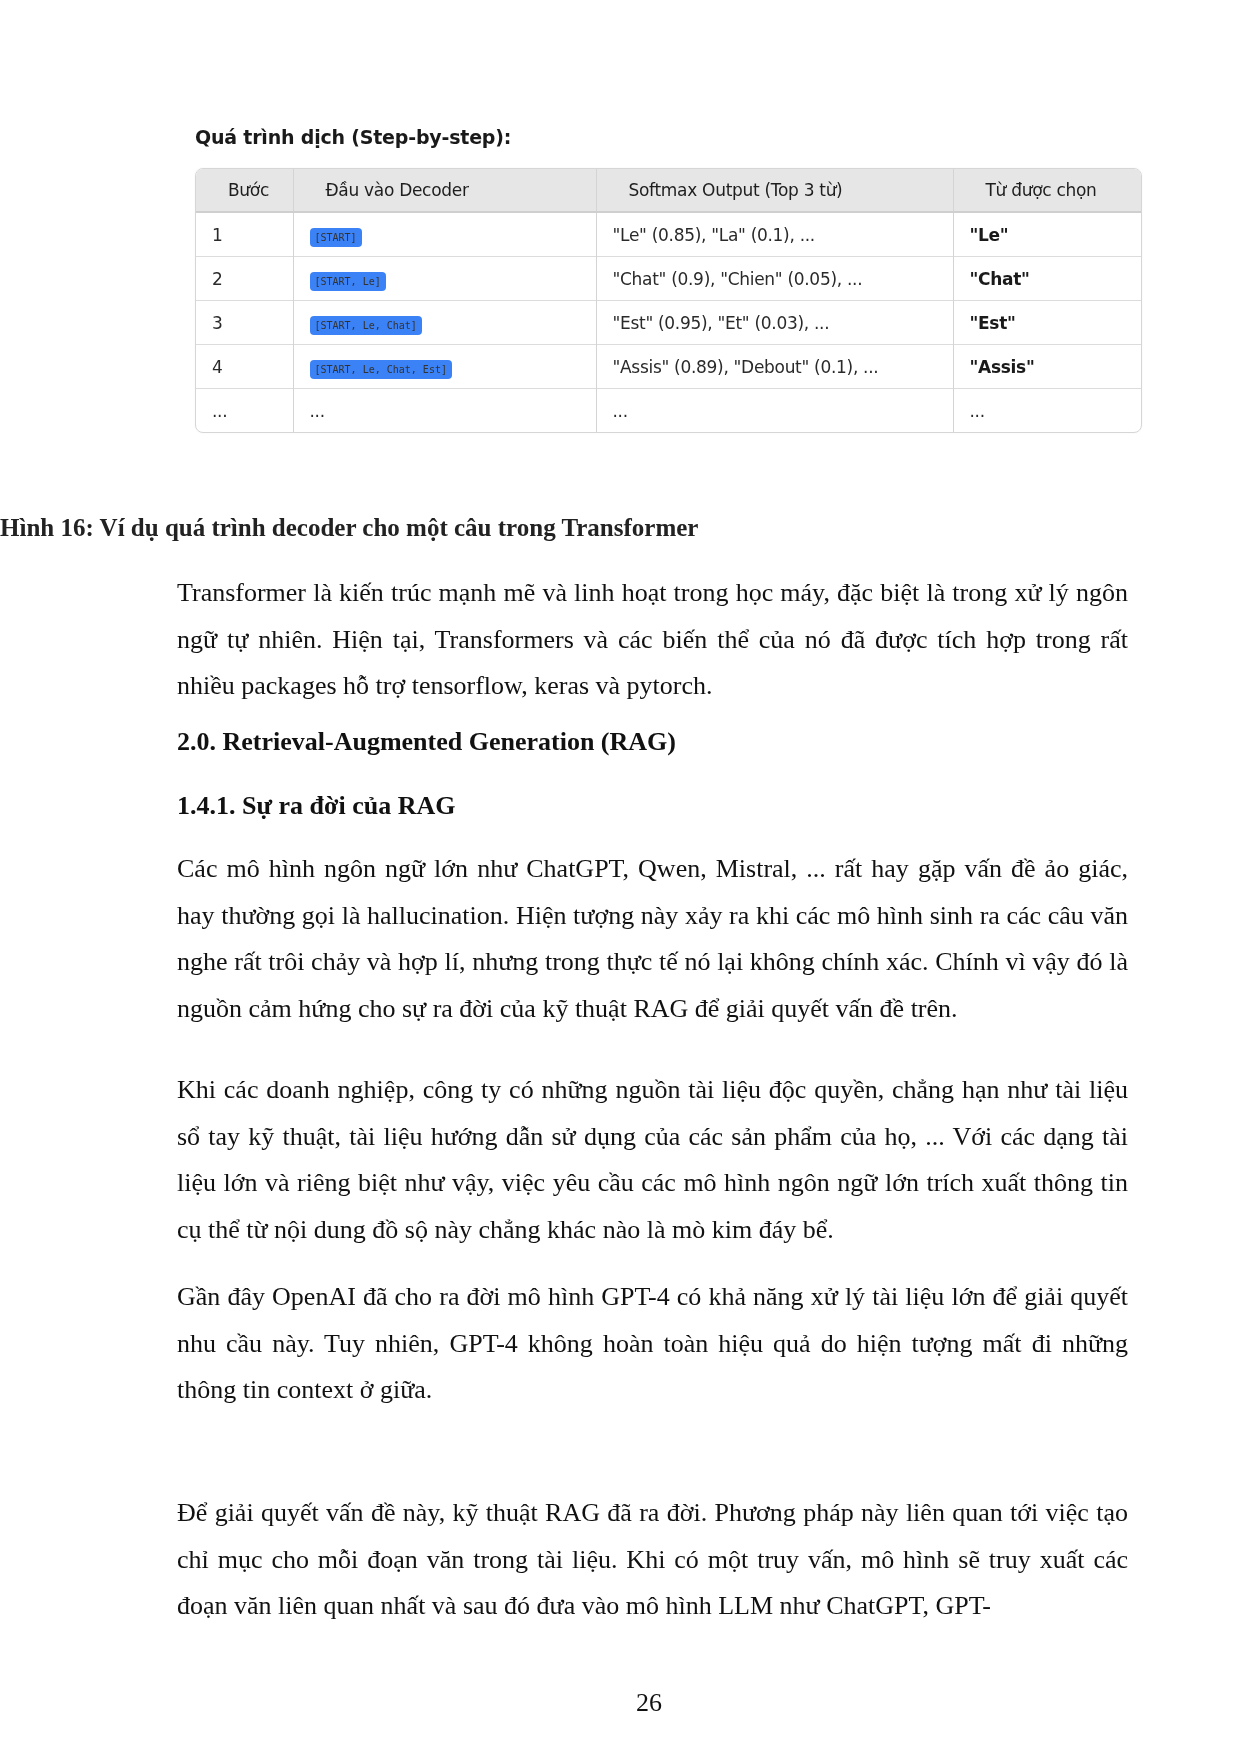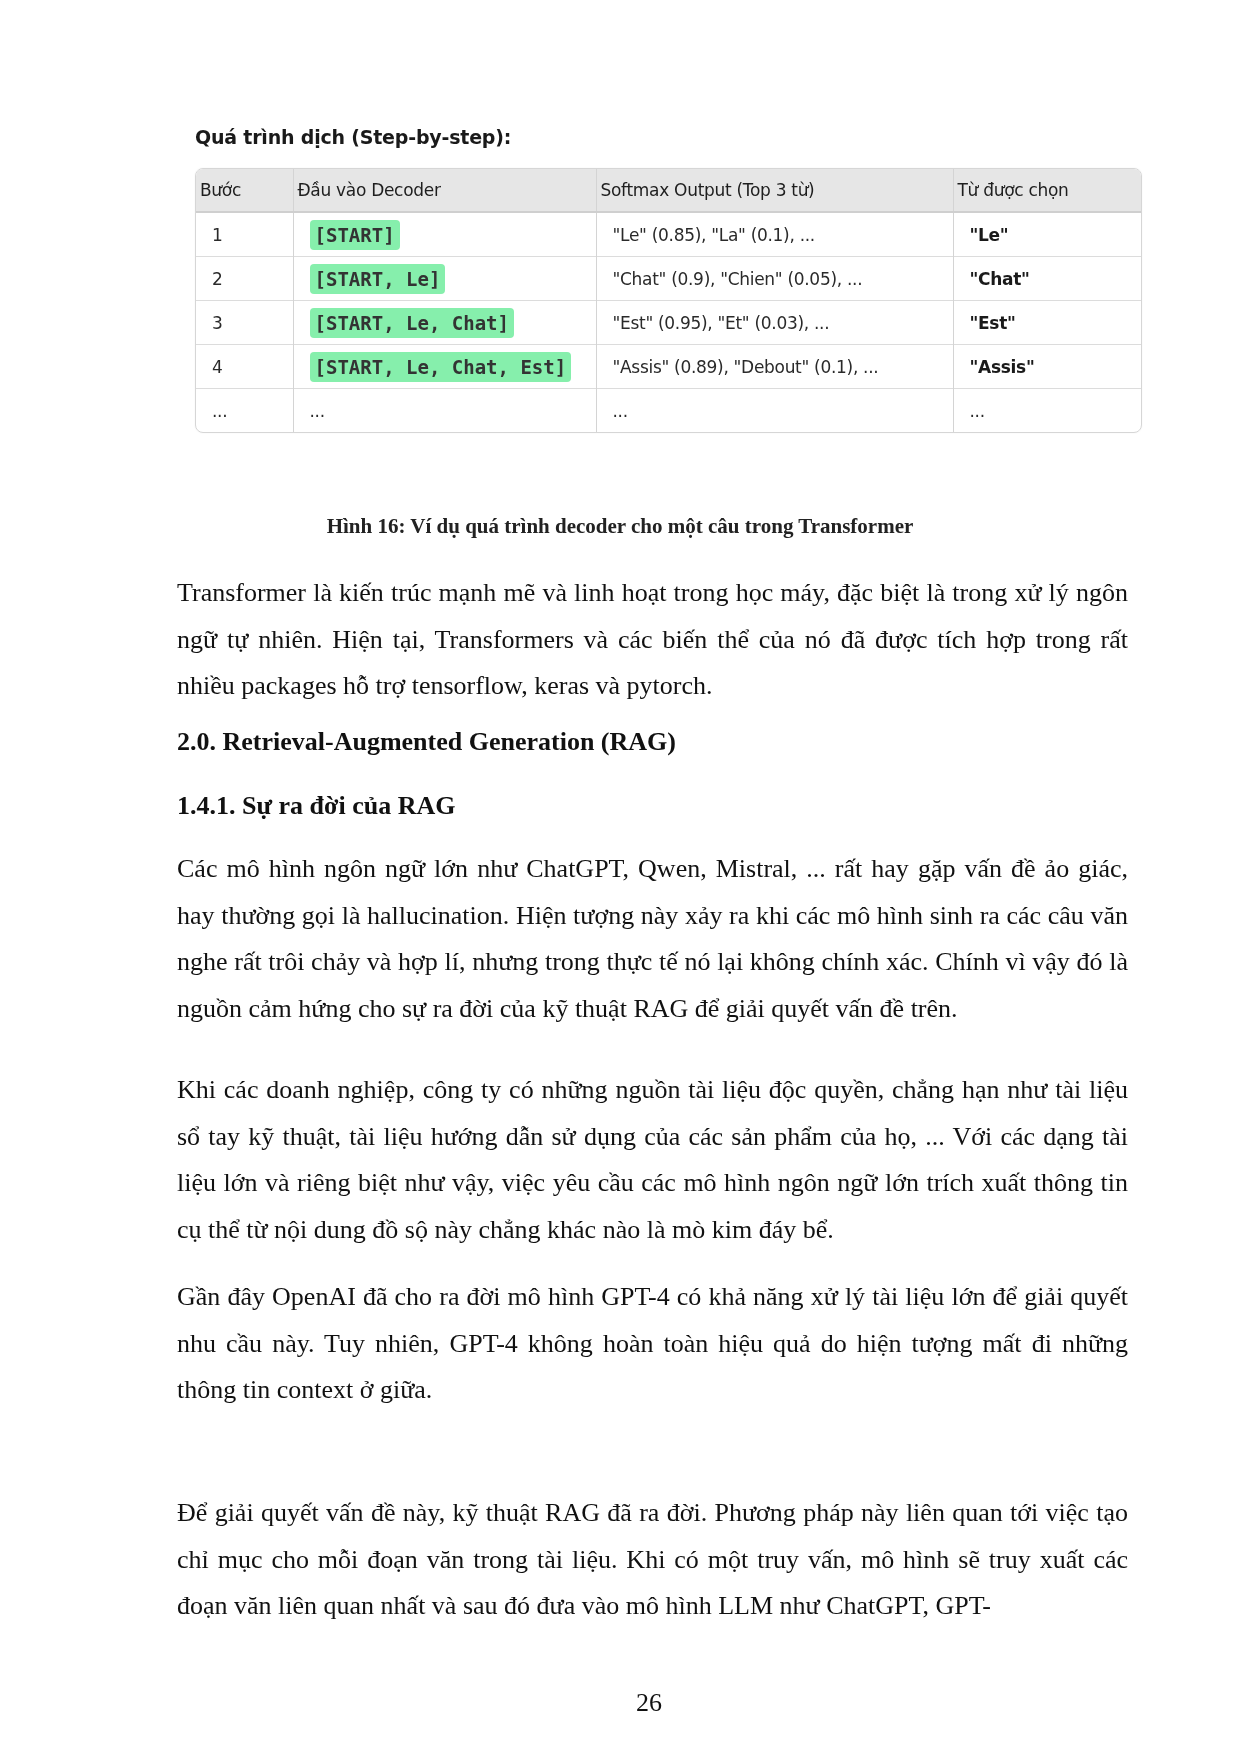--- a/index.html
+++ b/index.html
@@ -3,29 +3,29 @@
 <meta charset="utf-8">
 <style>
   html, body { margin: 0; padding: 0; background: #ffffff; }
   body { width: 1240px; height: 1754px; position: relative; overflow: hidden; font-family: "Liberation Serif", serif; color: #111; }
 
   .fig-title { position: absolute; left: 195px; top: 126px; font-family: "DejaVu Sans", sans-serif; font-weight: bold; font-size: 19px; color: #1a1a1a; letter-spacing: -0.2px; text-align: center; }
 
   .tbl-wrap { position: absolute; left: 195px; top: 168px; width: 945px; border: 1px solid #d6d6d6; border-radius: 8px; overflow: hidden; box-shadow: 0 0 2px rgba(0,0,0,0.06); }
   table { border-collapse: collapse; width: 100%; font-family: "DejaVu Sans", sans-serif; font-size: 17px; color: #222; table-layout: fixed; }
   col.c1 { width: 97px; } col.c2 { width: 303px; } col.c3 { width: 357px; } col.c4 { width: 188px; }
-  thead th { background: #e6e6e6; font-weight: normal; text-align: left; height: 42px; padding: 0 0 0 4px; border-bottom: 2px solid #cfcfcf; border-left: 1px solid #d4d4d4; letter-spacing: -0.3px; color: #1e1e1e; }
+  thead th { background: #e6e6e6; font-weight: normal; text-align: left; height: 42px; padding: 0 0 0 32px; border-bottom: 2px solid #cfcfcf; border-left: 1px solid #d4d4d4; letter-spacing: -0.3px; color: #1e1e1e; }
   thead th:first-child { border-left: none; }
   tbody td { height: 43px; padding: 0 0 0 16px; border-top: 1px solid #dcdcdc; border-left: 1px solid #d4d4d4; vertical-align: middle; letter-spacing: -0.3px; color: #2a2a2a; }
   tbody tr:first-child td { border-top: none; }
   tbody td:first-child { border-left: none; }
   td.sel { font-weight: bold; color: #1a1a1a; }
-  .code { font-family: "DejaVu Sans Mono", monospace; font-size: 19px; background: #86efac; padding: 4px 5px; border-radius: 4px; color: #333; letter-spacing: 0; font-weight: bold; }
+  .code { font-family: "DejaVu Sans Mono", monospace; font-size: 10px; background: #3b82f6; padding: 4px 5px; border-radius: 4px; color: #333; letter-spacing: 0; }
 
-  .caption { position: absolute; left: 0; width: 1240px; top: 514px; text-align: center; font-family: "Liberation Serif", serif; font-weight: bold; font-size: 21px; color: #222; }
+  .caption { position: absolute; left: 0; width: 1240px; top: 514px; text-align: left; font-family: "Liberation Serif", serif; font-weight: bold; font-size: 25px; color: #222; }
 
   .para { position: absolute; left: 177px; width: 951px; font-family: "Liberation Serif", serif; font-size: 26px; line-height: 46.5px; text-align: justify; color: #111; margin: 0; }
   .h1 { position: absolute; left: 177px; font-family: "Liberation Serif", serif; font-weight: bold; font-size: 26px; color: #111; margin: 0; }
   .page-num { position: absolute; left: 0; width: 1298px; top: 1688px; text-align: center; font-family: "Liberation Serif", serif; font-size: 26px; color: #111; }
 </style>
 </head>
 <body>
 
 <div class="fig-title">Quá trình dịch (Step-by-step):</div>
 

